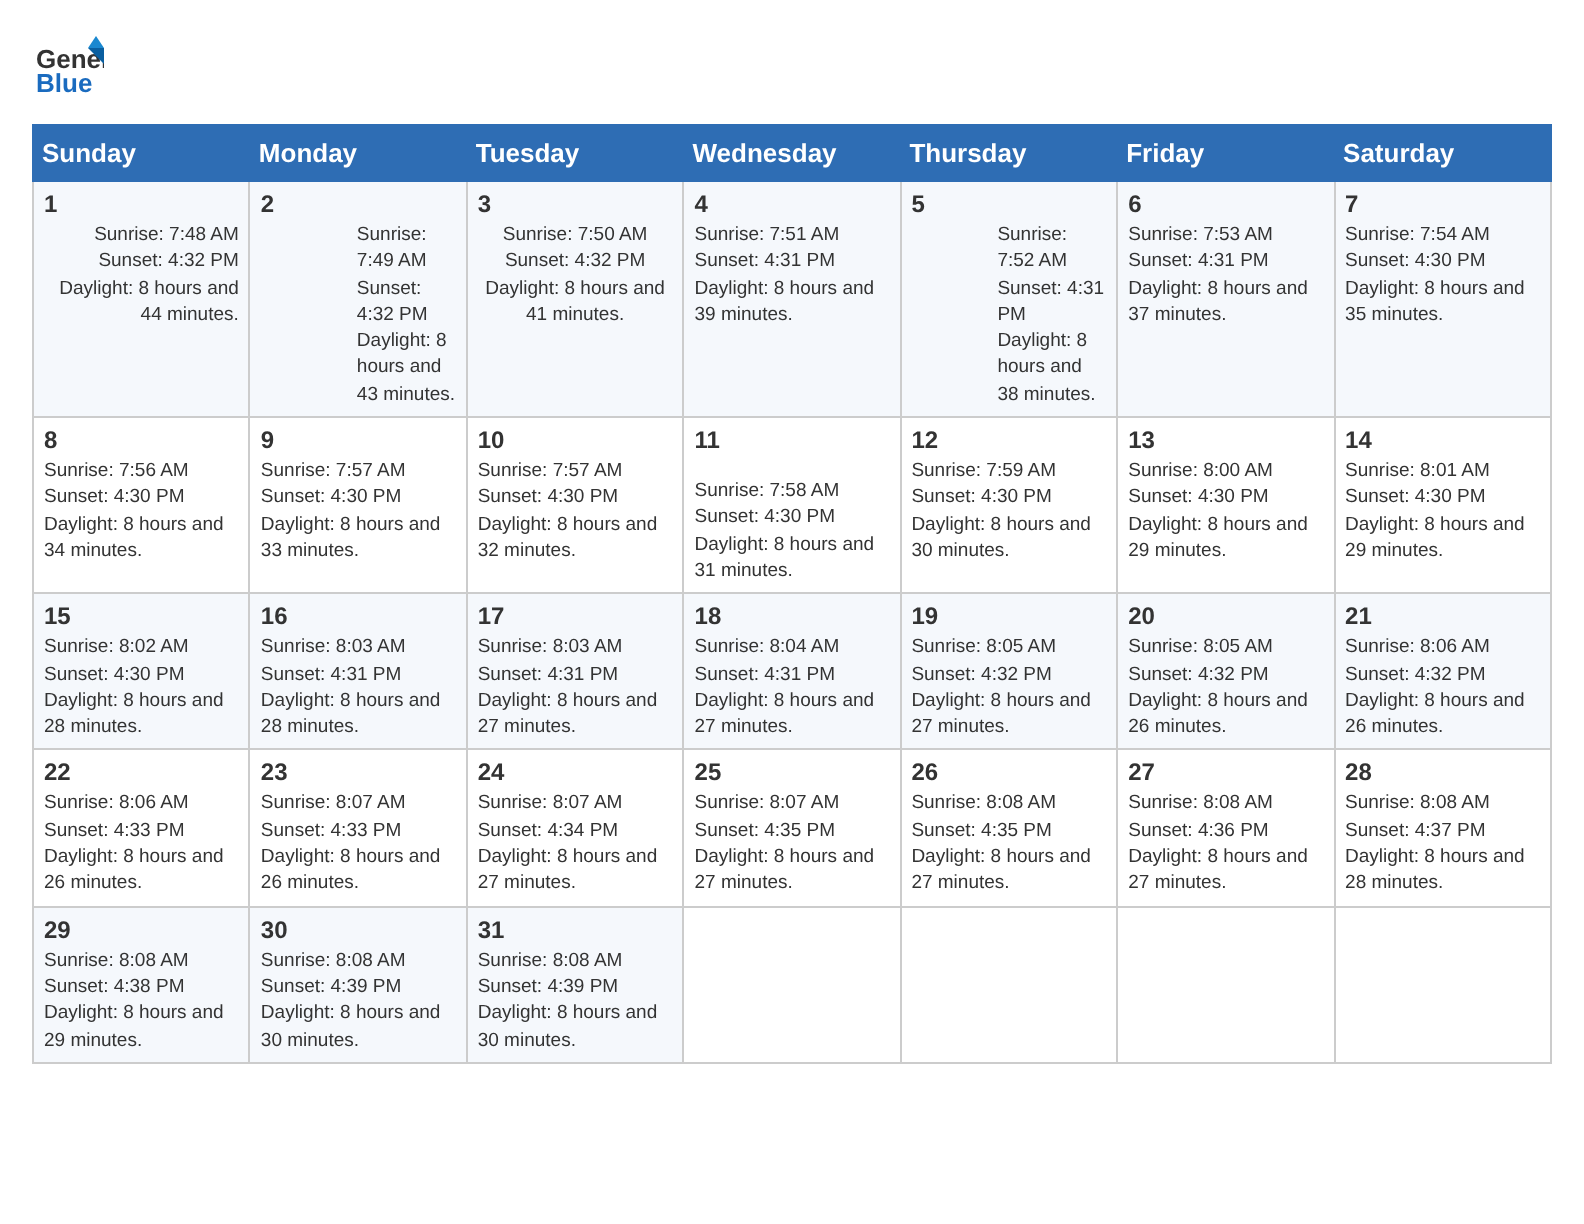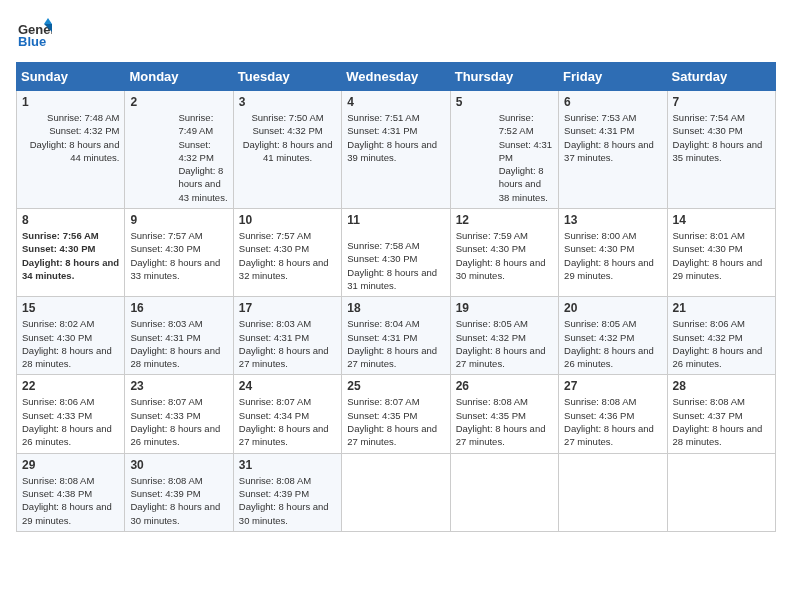--- a/index.html
+++ b/index.html
@@ -153,21 +153,21 @@
         <td>
           <span class="day-num">7</span>
           <div class="cell-text" style="white-space: pre-line;">Sunrise: 7:54 AM
 Sunset: 4:30 PM
 Daylight: 8 hours and 35 minutes.</div>
         </td>
       </tr>
       <tr>
         <td>
           <span class="day-num">8</span>
-          <div class="cell-text" style="white-space: pre-line; font-weight: bold;">Sunrise: 7:56 AM
+          <div class="cell-text" style="white-space: pre-line;">Sunrise: 7:56 AM
 Sunset: 4:30 PM
 Daylight: 8 hours and 34 minutes.</div>
         </td>
         <td>
           <span class="day-num">9</span>
           <div class="cell-text" style="white-space: pre-line;">Sunrise: 7:57 AM
 Sunset: 4:30 PM
 Daylight: 8 hours and 33 minutes.</div>
         </td>
         <td>

